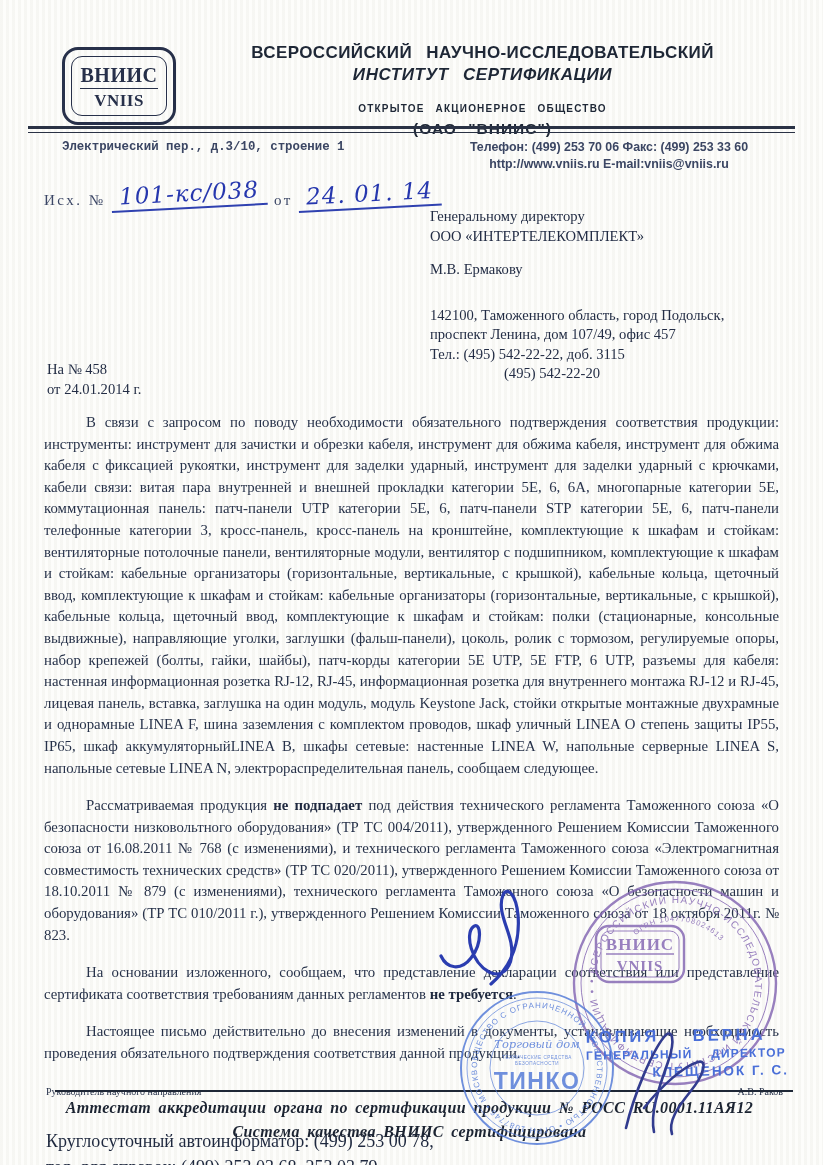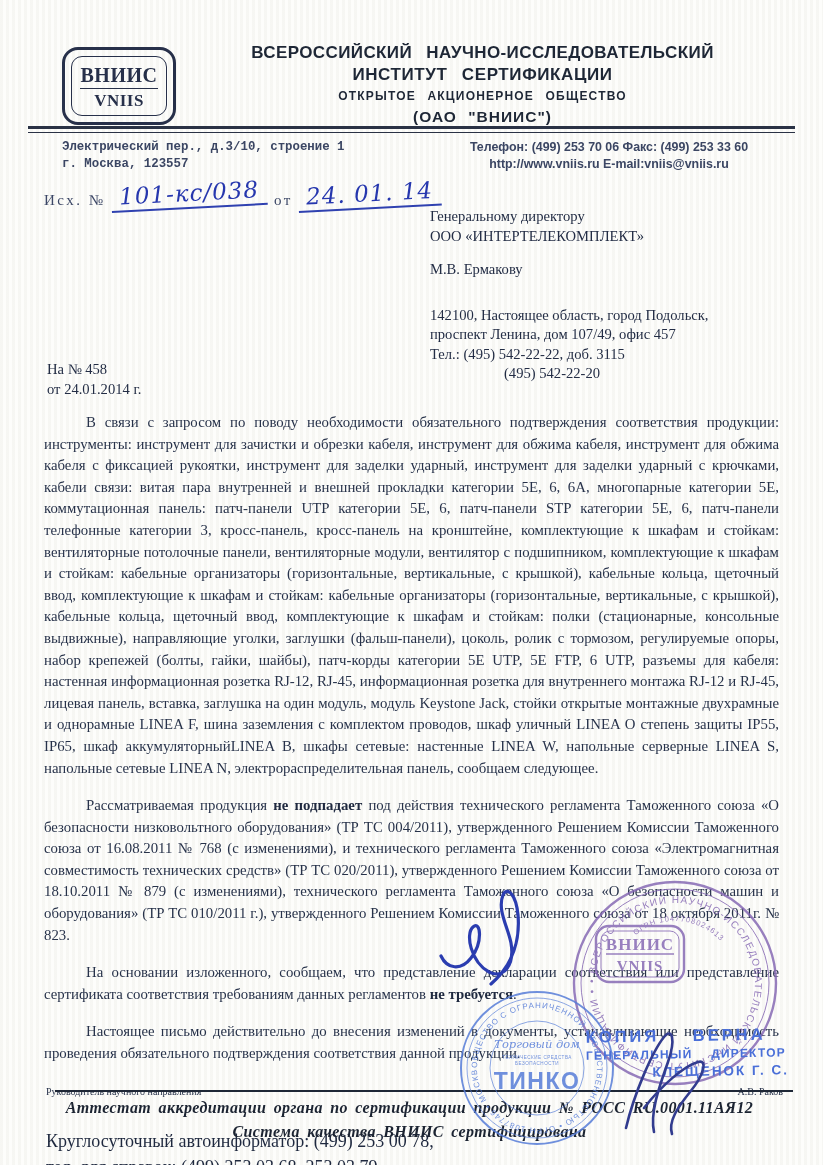--- a/index.html
+++ b/index.html
@@ -27,22 +27,22 @@
     align-items:center;justify-content:center;
   }
   .logo-ru{font-family:"Liberation Serif",serif;font-weight:bold;font-size:20px;color:#27304a;letter-spacing:.5px;line-height:24px;}
   .logo-divider{width:78px;border-top:1.5px solid #27304a;margin:1px 0 2px;}
   .logo-en{font-family:"Liberation Serif",serif;font-weight:bold;font-size:17px;color:#27304a;letter-spacing:.5px;line-height:19px;}
   .org-title{
     position:absolute;left:180px;right:38px;top:42px;text-align:center;
     font-family:"Liberation Sans",sans-serif;font-weight:bold;color:#1e2736;
   }
   .org-t1{font-size:17px;letter-spacing:.4px;word-spacing:9px;line-height:22px;}
-  .org-t2{font-size:17px;letter-spacing:.6px;word-spacing:9px;line-height:22px;}
-  .org-t3{font-size:12px;letter-spacing:1.2px;word-spacing:7px;line-height:17px;margin-top:2px;}
+  .org-t2{font-size:17px;letter-spacing:.6px;word-spacing:9px;line-height:22px;font-style:italic;}
+  .org-t3{font-size:10px;letter-spacing:1.2px;word-spacing:7px;line-height:17px;margin-top:14px;}
   .org-t4{font-size:15.5px;letter-spacing:1px;word-spacing:6px;line-height:21px;margin-top:1px;}
   .head-rule{
     position:absolute;left:28px;right:28px;top:126px;height:3px;
     border-top:3px solid #2a3245;border-bottom:1px solid #2a3245;
   }
   .contact-row{position:absolute;left:0;right:0;top:139px;font-family:"Liberation Sans",sans-serif;font-weight:700;font-size:12.4px;color:#3b4663;}
   .addr-block{position:absolute;left:62px;width:290px;text-align:left;line-height:17px;font-family:Liberation Mono, monospace;}
   .phone-block{position:absolute;right:34px;width:360px;text-align:center;line-height:17px;}
   
   .outgoing{position:absolute;left:44px;top:186px;font-size:15px;letter-spacing:2.5px;color:#3c4766;white-space:nowrap;}
@@ -93,42 +93,41 @@
     <div class="org-t2">ИНСТИТУТ СЕРТИФИКАЦИИ</div>
     <div class="org-t3">ОТКРЫТОЕ АКЦИОНЕРНОЕ ОБЩЕСТВО</div>
     <div class="org-t4">(ОАО "ВНИИС")</div>
   </div>
 
   <div class="head-rule"></div>
 
   <div class="contact-row">
     <div class="addr-block">
       <div>Электрический пер., д.3/10,  строение 1</div>
-      <div>г. Москва,  123557</div>
     </div>
     <div class="phone-block">
       <div>Телефон: (499) 253 70 06  Факс: (499) 253 33 60</div>
       <div>http://www.vniis.ru  E-mail:vniis@vniis.ru</div>
     </div>
   </div>
 
   <div class="outgoing">
     <span>Исх. №</span>
     <span class="hw hw-ul">101-кс/038</span>
     <span>от</span>
     <span class="hw hw-ul">24. 01. 14</span>
   </div>
 
   <div class="recipient">
     <div>Генеральному директору</div>
     <div>ООО «ИНТЕРТЕЛЕКОМПЛЕКТ»</div>
     <div class="gap1"></div>
     <div>М.В. Ермакову</div>
     <div class="gap2"></div>
-    <div>142100, Настоящее область, город Подольск,</div>
+    <div>142100, Таможенного область, город Подольск,</div>
     <div>проспект Ленина, дом 107/49, офис 457</div>
     <div>Тел.: (495) 542-22-22, доб. 3115</div>
     <div class="indent">(495) 542-22-20</div>
   </div>
 
   <div class="reference">
     <div>На № 458</div>
     <div>от 24.01.2014 г.</div>
   </div>
 

